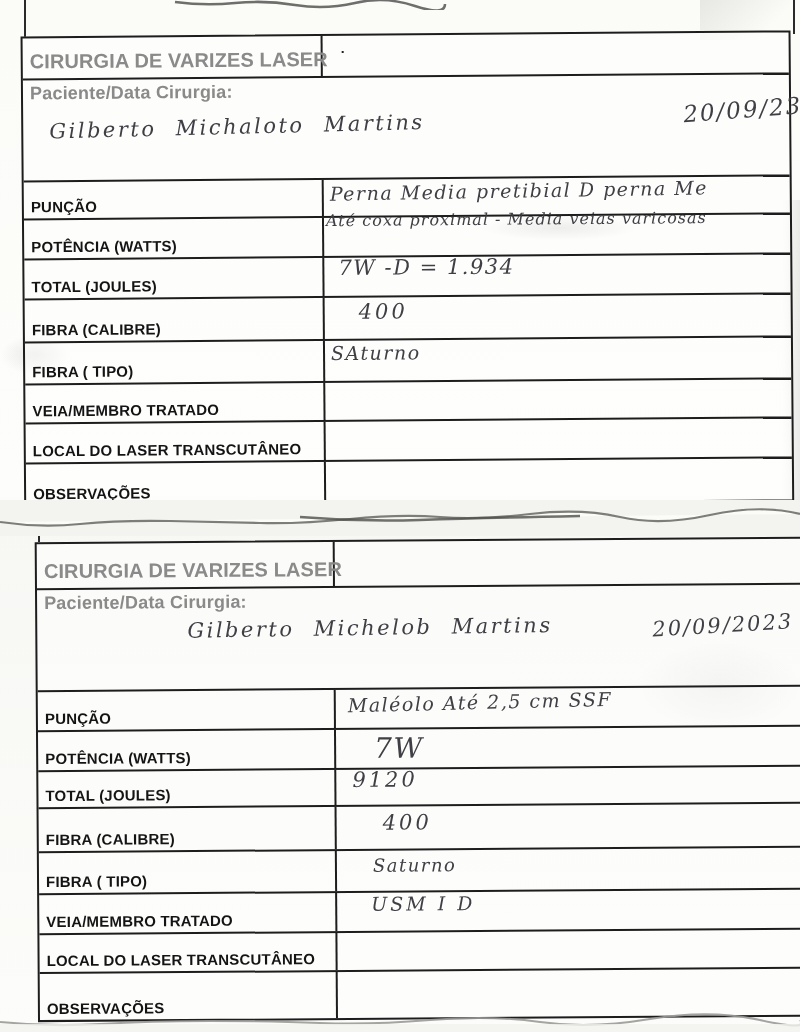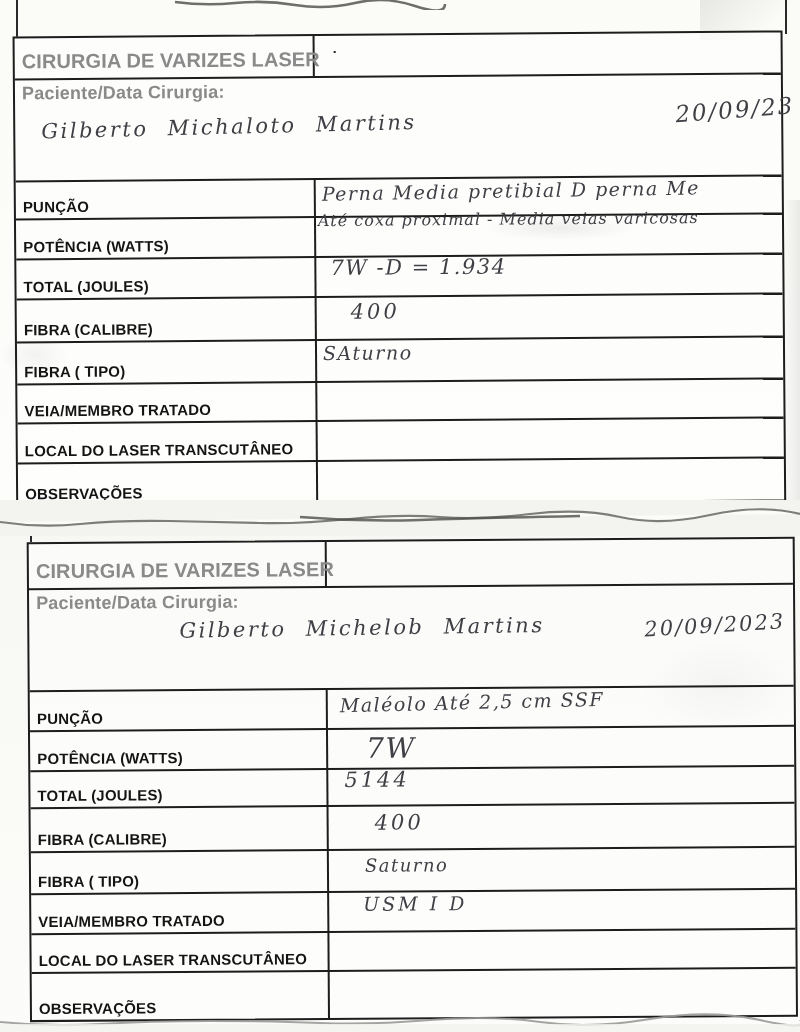--- a/index.html
+++ b/index.html
@@ -1,21 +1,21 @@
 <!DOCTYPE html>
 <html><head>
 <meta charset="utf-8">
 <style>
   html,body{margin:0;padding:0;}
   body{
     width:800px;height:1032px;position:relative;overflow:hidden;
     background:linear-gradient(180deg,#fbfbf8 0%,#fdfdfb 48%,#f7f7f4 50%,#fcfcfa 100%);
     font-family:"Liberation Sans", sans-serif;
   }
-  .paper{position:absolute;left:8px;width:641px;background:transparent;}
+  .paper{position:absolute;left:16px;width:641px;background:transparent;}
   .form{position:absolute;}
   .tbl{border:2px solid #1d1d1d;background:rgba(255,255,255,0.45);}
   .row{display:flex;border-top:2px solid #1d1d1d;position:relative;}
   .row.first{border-top:none;}
   .lc{
     box-sizing:border-box;border-right:2px solid #1d1d1d;
     display:flex;align-items:flex-end;
     font-weight:bold;font-size:15px;color:#141414;
     padding:0 4px 3px 7px;letter-spacing:0.2px;white-space:nowrap;
   }
@@ -172,21 +172,21 @@
       <div class="row" style="height:38px;">
         <div class="lc" style="width:298px;">POTÊNCIA (WATTS)</div>
         <div class="vc">
           <span class="hw" style="left:38px;top:2px;font-size:28px;">7W</span>
         </div>
       </div>
 
       <div class="row" style="height:35px;">
         <div class="lc" style="width:298px;">TOTAL (JOULES)</div>
         <div class="vc">
-          <span class="hw" style="left:16px;top:-2px;font-size:21px;letter-spacing:3px;">5144</span>
+          <span class="hw" style="left:16px;top:-2px;font-size:21px;letter-spacing:3px;">9120</span>
         </div>
       </div>
 
       <div class="row" style="height:42px;">
         <div class="lc" style="width:298px;">FIBRA (CALIBRE)</div>
         <div class="vc">
           <span class="hw" style="left:46px;top:4px;font-size:21px;letter-spacing:3px;">400</span>
         </div>
       </div>
 

